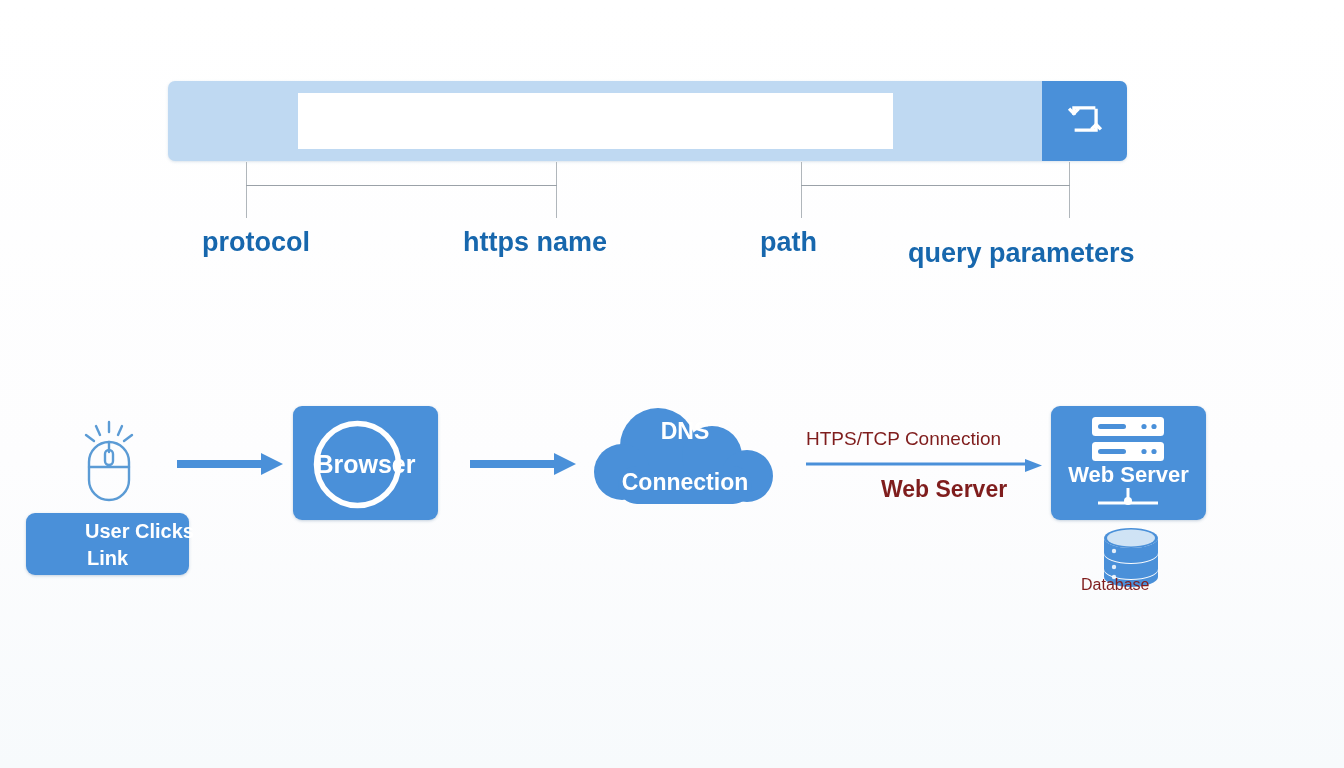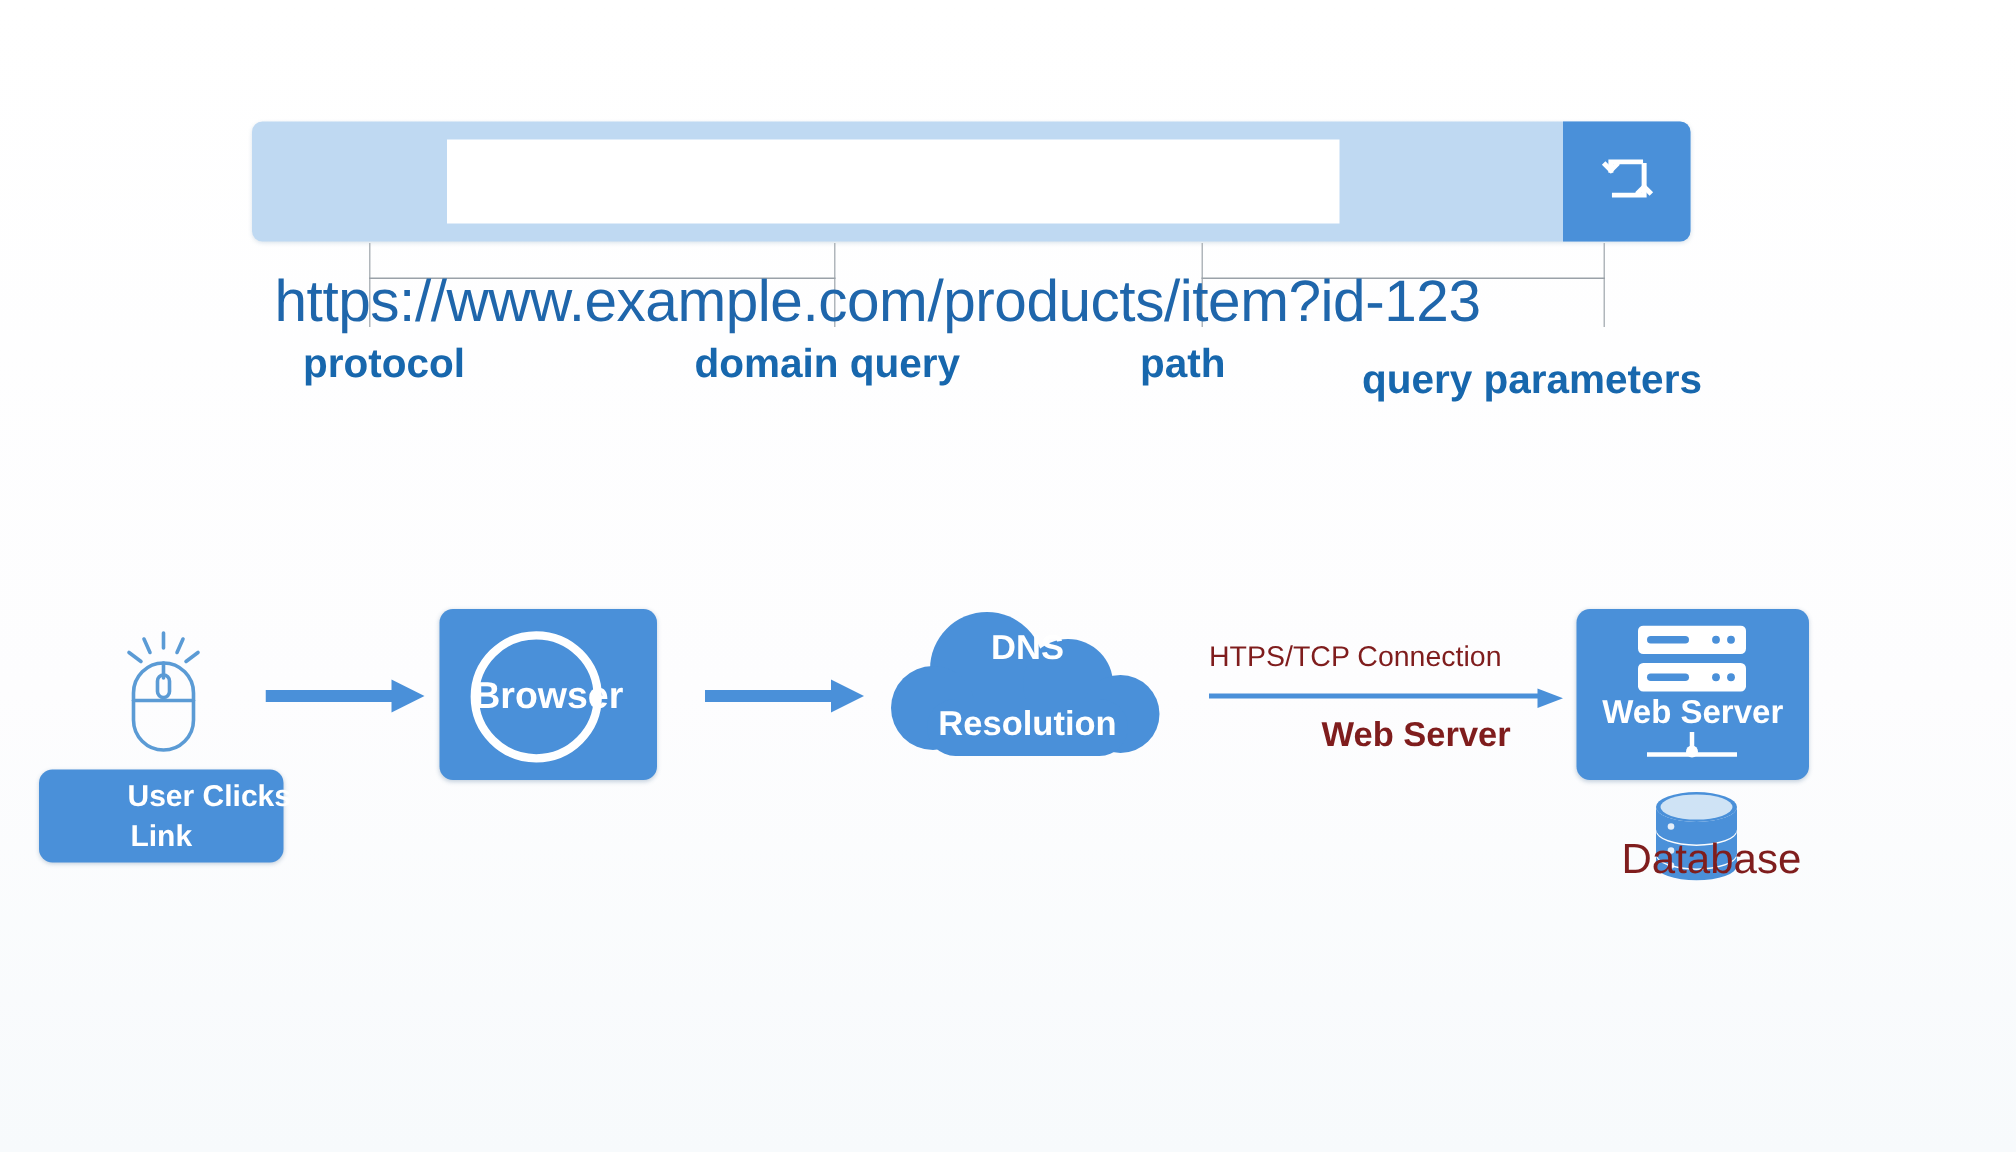--- a/index.html
+++ b/index.html
@@ -100,21 +100,20 @@
     color: #7f1d1d;
     white-space: nowrap;
   }
   .icon-abs { position: absolute; }
 </style>
 </head>
 <body>
 
 <div id="url-bar-wrap">
   <div id="url-text-field"></div>
-  <div id="url-text">https://www.example.com/products/item?id-123</div>
   <div id="refresh-button">
     <span>
       <svg width="38" height="38" viewBox="0 0 24 24" fill="none" stroke="#ffffff" stroke-width="2.1" stroke-linecap="square" stroke-linejoin="miter">
         <path d="M5 8.5 L5 5 L17.5 5"></path>
         <path d="M19 6.5 L19 19 L6.5 19"></path>
         <path d="M5 8.5 L2.7 6.2 M5 8.5 L7.3 6.2"></path>
         <path d="M19 15.5 L16.7 17.8 M19 15.5 L21.3 17.8"></path>
       </svg>
     </span>
   </div>
@@ -122,21 +121,21 @@
 
 <div class="tick" style="left:246px; top:162px; height:56px;"></div>
 <div class="tick" style="left:556px; top:162px; height:56px;"></div>
 <div class="hrule" style="left:246px; top:185px; width:311px;"></div>
 
 <div class="tick" style="left:801px; top:162px; height:56px;"></div>
 <div class="tick" style="left:1069px; top:162px; height:56px;"></div>
 <div class="hrule" style="left:801px; top:185px; width:269px;"></div>
 
 <div class="seg-label" style="left:178px; top:227px;margin-left:24px;">protocol</div>
-<div class="seg-label" style="left:463px; top:227px;">domain query</div>
+<div class="seg-label" style="left:463px; top:227px;">https name</div>
 <div class="seg-label" style="left:760px; top:227px;">path</div>
 <div class="seg-label" style="left:908px; top:238px;">query parameters</div>
 
 <div class="icon-abs" style="left:76px; top:418px;">
   <svg width="66" height="92" viewBox="0 0 66 92" fill="none" stroke="#5b9bd5" stroke-width="2.4" stroke-linecap="round">
     <path d="M33 4 L33 14"></path>
     <path d="M20 8 L24 17"></path>
     <path d="M46 8 L42 17"></path>
     <path d="M10 17 L18 23"></path>
     <path d="M56 17 L48 23"></path>
@@ -175,21 +174,21 @@
     <g fill="#4a90d9">
       <circle cx="66" cy="42" r="38"></circle>
       <circle cx="120" cy="52" r="30"></circle>
       <circle cx="30" cy="68" r="28"></circle>
       <circle cx="155" cy="72" r="26"></circle>
       <rect x="26" y="62" width="134" height="38" rx="19"></rect>
     </g>
   </svg>
 </div>
 <div class="box-label" style="left:592px; top:418px; width:186px; font-size:23px;">DNS</div>
-<div class="box-label" style="left:592px; top:469px; width:186px; font-size:23px;">Resolution</div>
+<div class="box-label" style="left:592px; top:469px; width:186px; font-size:23px;">Connection</div>
 
 <div class="conn-label" style="left:806px; top:428px; font-size:19px;">HTPS/TCP Connection</div>
 <div class="flow-arrow" style="left:806px; top:458px;">
   <svg width="236" height="16" viewBox="0 0 236 16">
     <path d="M0 6 L222 6" stroke="#4a90d9" stroke-width="3.2" fill="none"></path>
     <path d="M236 7.5 L219 1 L219 14 Z" fill="#4a90d9"></path>
   </svg>
 </div>
 <div class="conn-label" style="left:881px; top:476px; font-size:23px; font-weight:bold;">Web Server</div>
 
@@ -230,13 +229,13 @@
     <g fill="#cfe3f5">
       <ellipse cx="31" cy="11" rx="24" ry="8.4"></ellipse>
     </g>
     <g fill="#ffffff" opacity="0.85">
       <circle cx="14" cy="24" r="2.2"></circle>
       <circle cx="14" cy="40" r="2.2"></circle>
       <circle cx="14" cy="50" r="2.2"></circle>
     </g>
   </svg>
 </div>
-<div class="conn-label" style="left:1081px; top:557px; width:100px; text-align:left; font-size:28px;">Database</div>
+<div class="conn-label" style="left:1081px; top:576px; width:100px; text-align:left; font-size:16px;">Database</div>
 
 </body></html>

